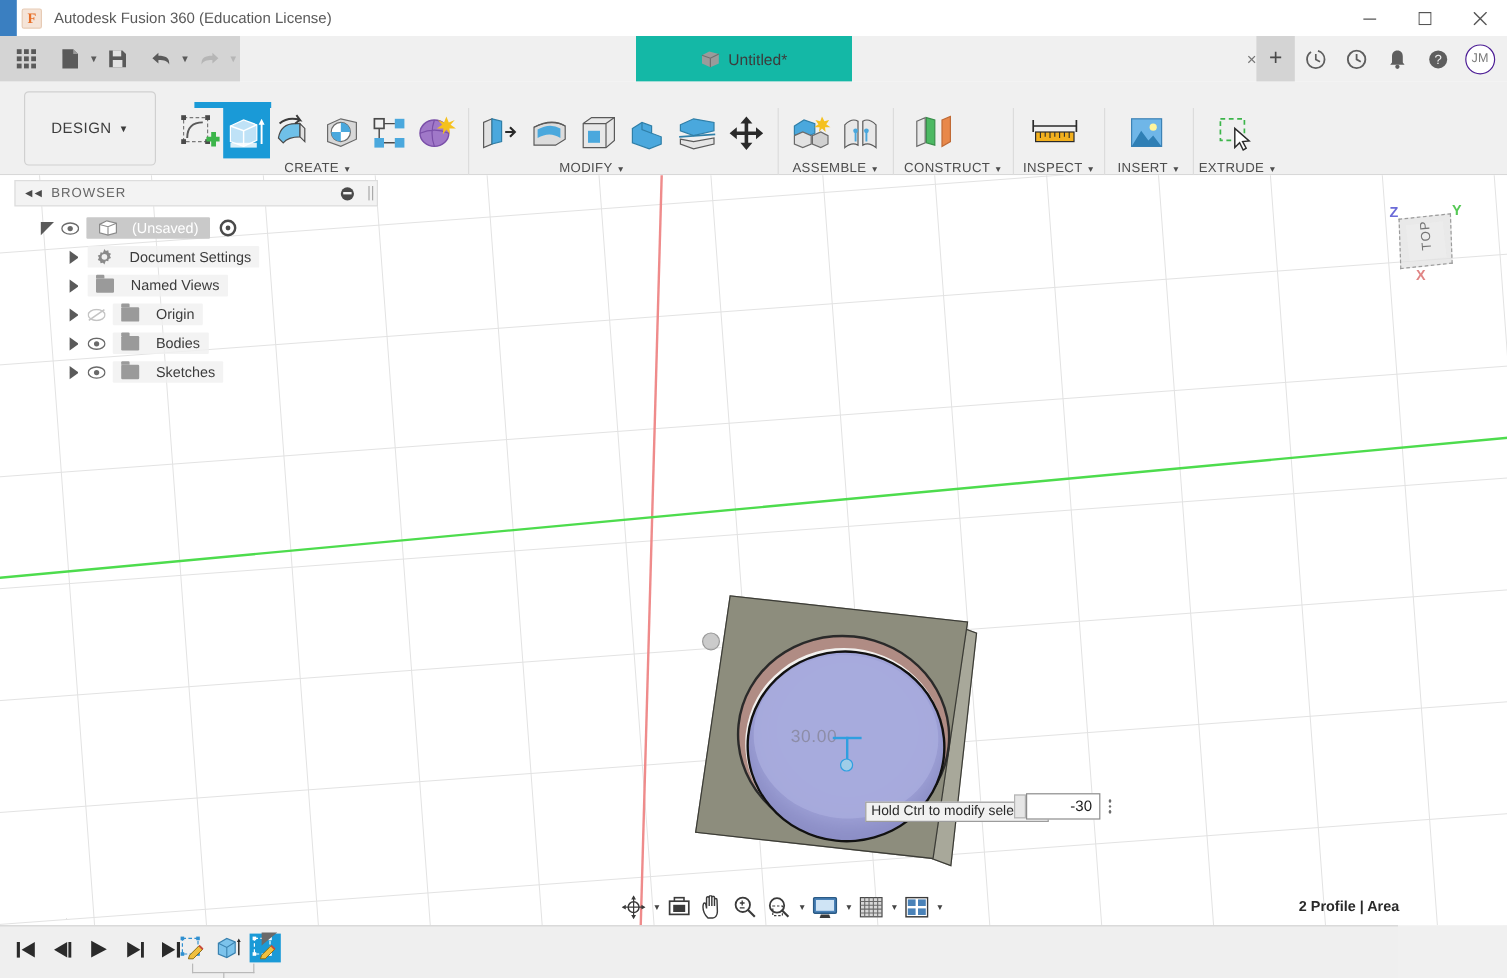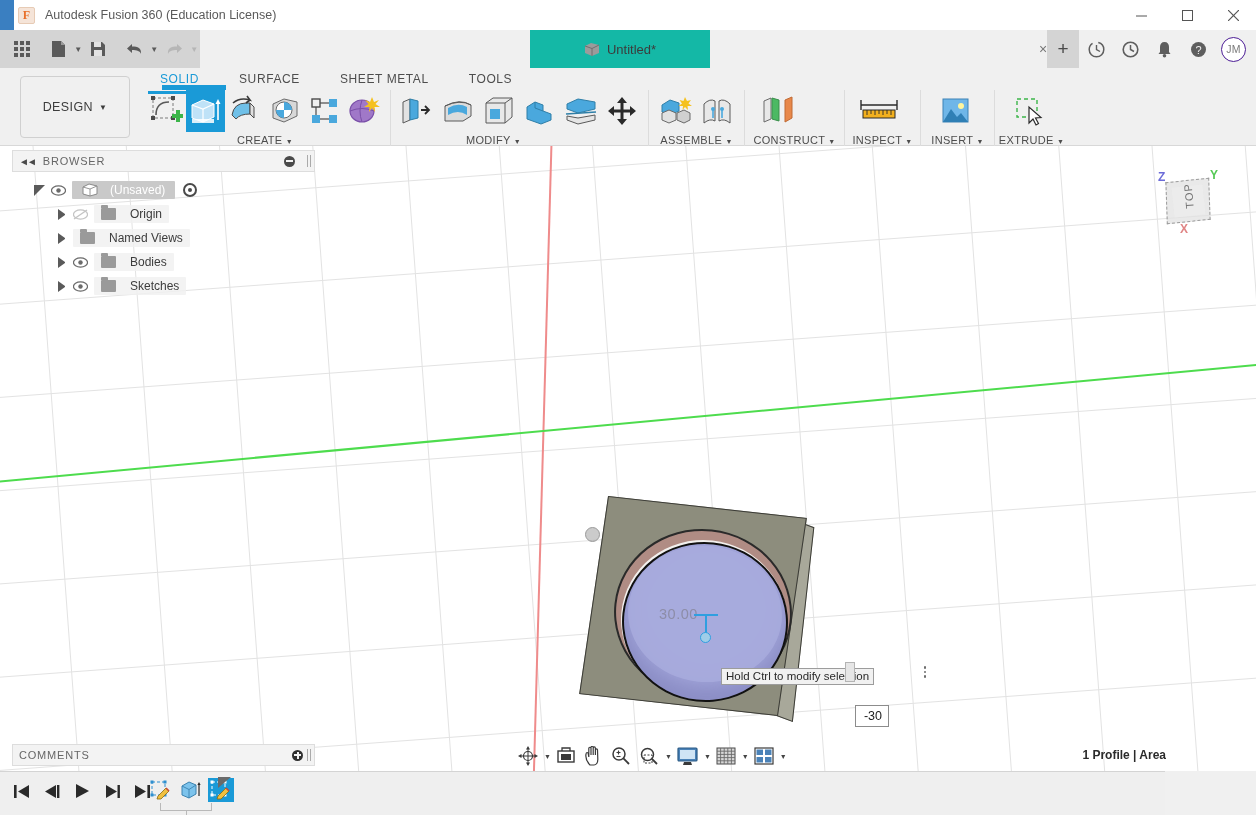--- a/index.html
+++ b/index.html
@@ -174,23 +174,23 @@
     background: #9fcde8; border: 1.6px solid #2f9fe0;
   }
 
   
   .hint {
     position: absolute; left: 721px; top: 522px; height: 17px; padding: 0 4px;
     background: #f1f1f1; border: 1px solid #9c9c9c; font-size: 11.5px; color: #2a2a2a;
     line-height: 15px; white-space: nowrap;
   }
   .valbox {
-    position: absolute; left: 855px; top: 515px; width: 34px; height: 22px;
+    position: absolute; left: 855px; top: 515px; width: 62px; height: 22px;
     background: #ffffff; border: 1px solid #8c8c8c;
-    display: flex; align-items: center; justify-content: flex-end; padding-right: 6px; margin-top: 44px;
+    display: flex; align-items: center; justify-content: flex-end; padding-right: 6px;
   }
   .valbox input {
     border: none; outline: none; background: transparent; width: 100%;
     text-align: right; font-size: 12.5px; color: #1b1b1b; font-family: "Liberation Sans", sans-serif;
   }
   .valbox-stub {
     position:absolute; left:845px; top:516px; width:10px; height:20px; background:#e6e6e6;
     border:1px solid #b4b4b4;
   }
   .valmenu {
@@ -434,26 +434,20 @@
       <div class="avatar">JM</div>
     </div>
   </div>
 
   <div class="ribbon">
     <div class="design-box">
       <span>DESIGN</span>
       <span style="font-size:8px">▼</span>
     </div>
 
-    <div class="ribtabs">
-      <div class="ribtab active">SOLID</div>
-      <div class="ribtab">SURFACE</div>
-      <div class="ribtab">SHEET METAL</div>
-      <div class="ribtab">TOOLS</div>
-    </div>
 
     <div class="ribtools">
 
       <div class="rgroup" style="width:250px">
         <div class="rbtn">
           <svg width="34" height="32" viewBox="0 0 34 32">
             <rect x="4" y="3" width="20" height="20" fill="none" stroke="#7a7a7a" stroke-width="1" stroke-dasharray="3 2"></rect>
             <path d="M7 20 Q7 7 20 7" fill="none" stroke="#5a5a5a" stroke-width="1.6"></path>
             <rect x="2" y="1" width="4" height="4" fill="#4a4a4a"></rect>
               <rect x="22" y="1" width="4" height="4" fill="#4a4a4a"></rect>
@@ -703,45 +697,55 @@
         <span class="rowlabel sel" style="display:flex;align-items:center;gap:6px;">
           <svg class="cube-ic" viewBox="0 0 16 14">
               <path d="M1 4 L7 1 L15 3 L15 11 L8 13 L1 11 Z" fill="#ffffff" stroke="#8a8a8a" stroke-width="1"></path>
               <path d="M1 4 L8 6 L15 3 M8 6 L8 13" fill="none" stroke="#8a8a8a" stroke-width="0.9"></path>
             </svg>
           <span>(Unsaved)</span>
         </span>
         <span class="radio-ic"></span>
       </div>
 
+      <div class="trow" style="padding-left:46px">
+        <span class="tri"></span>
+        <span class="rowlabel" style="display:flex;align-items:center;gap:7px;">
+          <svg class="gear" viewBox="0 0 14 14">
+              <path d="M7 0.5 l1.2 1.6 l2-.5 l.4 2 l1.9.8 l-1 1.8 l1 1.8 l-1.9.8 l-.4 2 l-2-.5 L7 13.5 l-1.2-1.6 l-2 .5 l-.4-2 l-1.9-.8 l1-1.8 l-1-1.8 l1.9-.8 l.4-2 l2 .5 Z" fill="#8a8a8a"></path>
+              <circle cx="7" cy="7" r="2.4" fill="#f0f0f0"></circle>
+            </svg>
+          <span>Document Settings</span>
+        </span>
+      </div>
+
+      <div class="trow" style="padding-left:46px">
+        <span class="tri"></span>
+        <span class="rowlabel" style="display:flex;align-items:center;gap:7px;">
+          <span class="folder"></span>
+          <span>Named Views</span>
+        </span>
+      </div>
 
       <div class="trow" style="padding-left:46px">
         <span class="tri"></span>
         <span class="eye">
           <svg width="15" height="11" viewBox="0 0 15 11">
               <ellipse cx="7.5" cy="5.5" rx="7" ry="4.6" fill="none" stroke="#c4c4c4" stroke-width="1.2"></ellipse>
               <line x1="1" y1="10" x2="14" y2="1" stroke="#c4c4c4" stroke-width="1.4"></line>
             </svg>
         </span>
         <span class="rowlabel" style="display:flex;align-items:center;gap:7px;">
           <span class="folder"></span>
           <span>Origin</span>
         </span>
       </div>
 
       <div class="trow" style="padding-left:46px">
         <span class="tri"></span>
-        <span class="rowlabel" style="display:flex;align-items:center;gap:7px;">
-          <span class="folder"></span>
-          <span>Named Views</span>
-        </span>
-      </div>
-
-      <div class="trow" style="padding-left:46px">
-        <span class="tri"></span>
         <span class="eye">
           <svg width="15" height="11" viewBox="0 0 15 11">
               <ellipse cx="7.5" cy="5.5" rx="7" ry="4.6" fill="none" stroke="#6a6a6a" stroke-width="1.2"></ellipse>
               <circle cx="7.5" cy="5.5" r="2.2" fill="#6a6a6a"></circle>
             </svg>
         </span>
         <span class="rowlabel" style="display:flex;align-items:center;gap:7px;">
           <span class="folder"></span>
           <span>Bodies</span>
         </span>
@@ -757,25 +761,20 @@
         </span>
         <span class="rowlabel" style="display:flex;align-items:center;gap:7px;">
           <span class="folder"></span>
           <span>Sketches</span>
         </span>
       </div>
 
     </div>
   </div>
 
-  <div class="comments">
-    <span class="comments-title">COMMENTS</span>
-    <span class="plus-circ"></span>
-    <span class="hdr-grip"></span>
-  </div>
 
   <div class="navbar">
     <div class="nav-btn">
       <svg width="20" height="20" viewBox="0 0 20 20">
           <circle cx="10" cy="10" r="4.5" fill="none" stroke="#3a3a3a" stroke-width="1.2"></circle>
           <path d="M10 0 L12 3.5 L8 3.5 Z M10 20 L12 16.5 L8 16.5 Z M0 10 L3.5 8 L3.5 12 Z M20 10 L16.5 8 L16.5 12 Z" fill="#3a3a3a"></path>
           <line x1="10" y1="3" x2="10" y2="17" stroke="#3a3a3a" stroke-width="1"></line>
           <line x1="3" y1="10" x2="17" y2="10" stroke="#3a3a3a" stroke-width="1"></line>
         </svg>
     </div>
@@ -838,21 +837,21 @@
           <rect x="1" y="1" width="18" height="16" fill="none" stroke="#3a3a3a" stroke-width="1.2"></rect>
           <rect x="2.5" y="2.5" width="6.5" height="5.5" fill="#4a82b8"></rect>
           <rect x="11" y="2.5" width="6.5" height="5.5" fill="#4a82b8"></rect>
           <rect x="2.5" y="10" width="6.5" height="5.5" fill="#4a82b8"></rect>
           <rect x="11" y="10" width="6.5" height="5.5" fill="#4a82b8"></rect>
         </svg>
     </div>
     <span class="nav-caret">▼</span>
   </div>
 
-  <div class="statustext">1 Profile | Area</div>
+  <div class="statustext">2 Profile | Area</div>
 
 
   <div class="timeline">
     <div class="tl-controls">
       <div class="tl-btn">
         <svg width="18" height="15" viewBox="0 0 18 15">
             <rect x="1" y="1" width="2.6" height="13" fill="#2a2a2a"></rect>
             <path d="M16 1 L16 14 L5 7.5 Z" fill="#2a2a2a"></path>
           </svg>
       </div>

